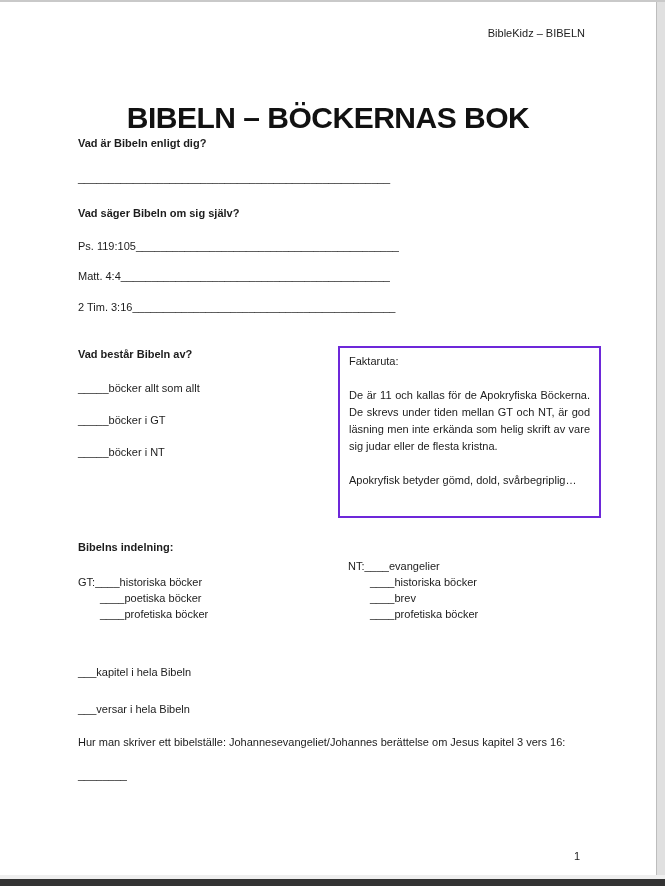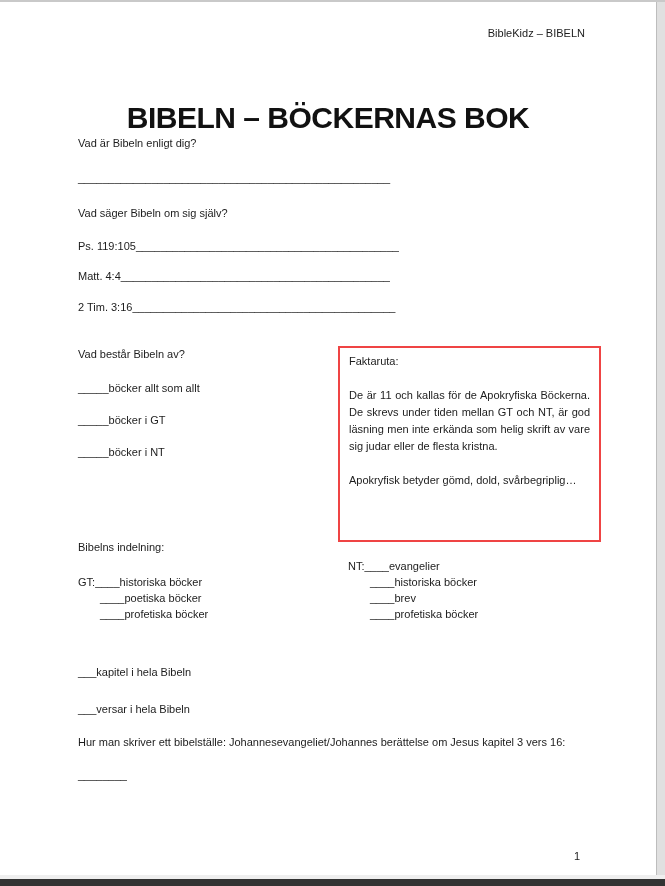--- a/index.html
+++ b/index.html
@@ -9,24 +9,24 @@
   .top-strip { position:absolute; left:0; top:0; width:665px; height:2px; background:#c9c9c9; }
   .right-band { position:absolute; right:0; top:2px; width:9px; height:874px; background:#e0e0e0; border-left:1px solid #bdbdbd; }
   .bottom-light { position:absolute; left:0; top:875px; width:665px; height:4px; background:#efefef; }
   .bottom-dark { position:absolute; left:0; top:879px; width:665px; height:7px; background:#333333; }
 
   .page { position:absolute; left:0; top:2px; width:656px; height:873px; background:#ffffff; color:#1c1c1c; font-size:11px; }
   .hdr { position:absolute; top:25px; right:71px; font-size:11px; color:#1c1c1c; }
   .title { position:absolute; top:64px; left:0; width:100%; text-align:center; font-size:30px; font-weight:600; letter-spacing:-0.5px; color:#111;margin-top:35px; }
 
   .line { position:absolute; left:78px; white-space:nowrap; }
-  .b { font-weight:normal; }
+  .b { font-weight:bold; }
   .gap-l { }
 
-  .factbox { position:absolute; left:338px; top:344px; width:263px; height:196px; border:2px solid #ef4444; padding:5px 9px 16px 9px; line-height:17px; text-align:justify; }
+  .factbox { position:absolute; left:338px; top:344px; width:263px; height:172px; border:2px solid #6d28d9; padding:5px 9px 16px 9px; line-height:17px; text-align:justify; }
   .factbox p { margin:0; }
   .factbox p.sp { margin-top:17px; }
 
   .list-block { position:absolute; line-height:16px; white-space:nowrap; }
   .indent { margin-left:22px; }
 
   .pagenum { position:absolute; left:574px; top:848px; font-size:11px; }
 </style>
 </head>
 <body>

